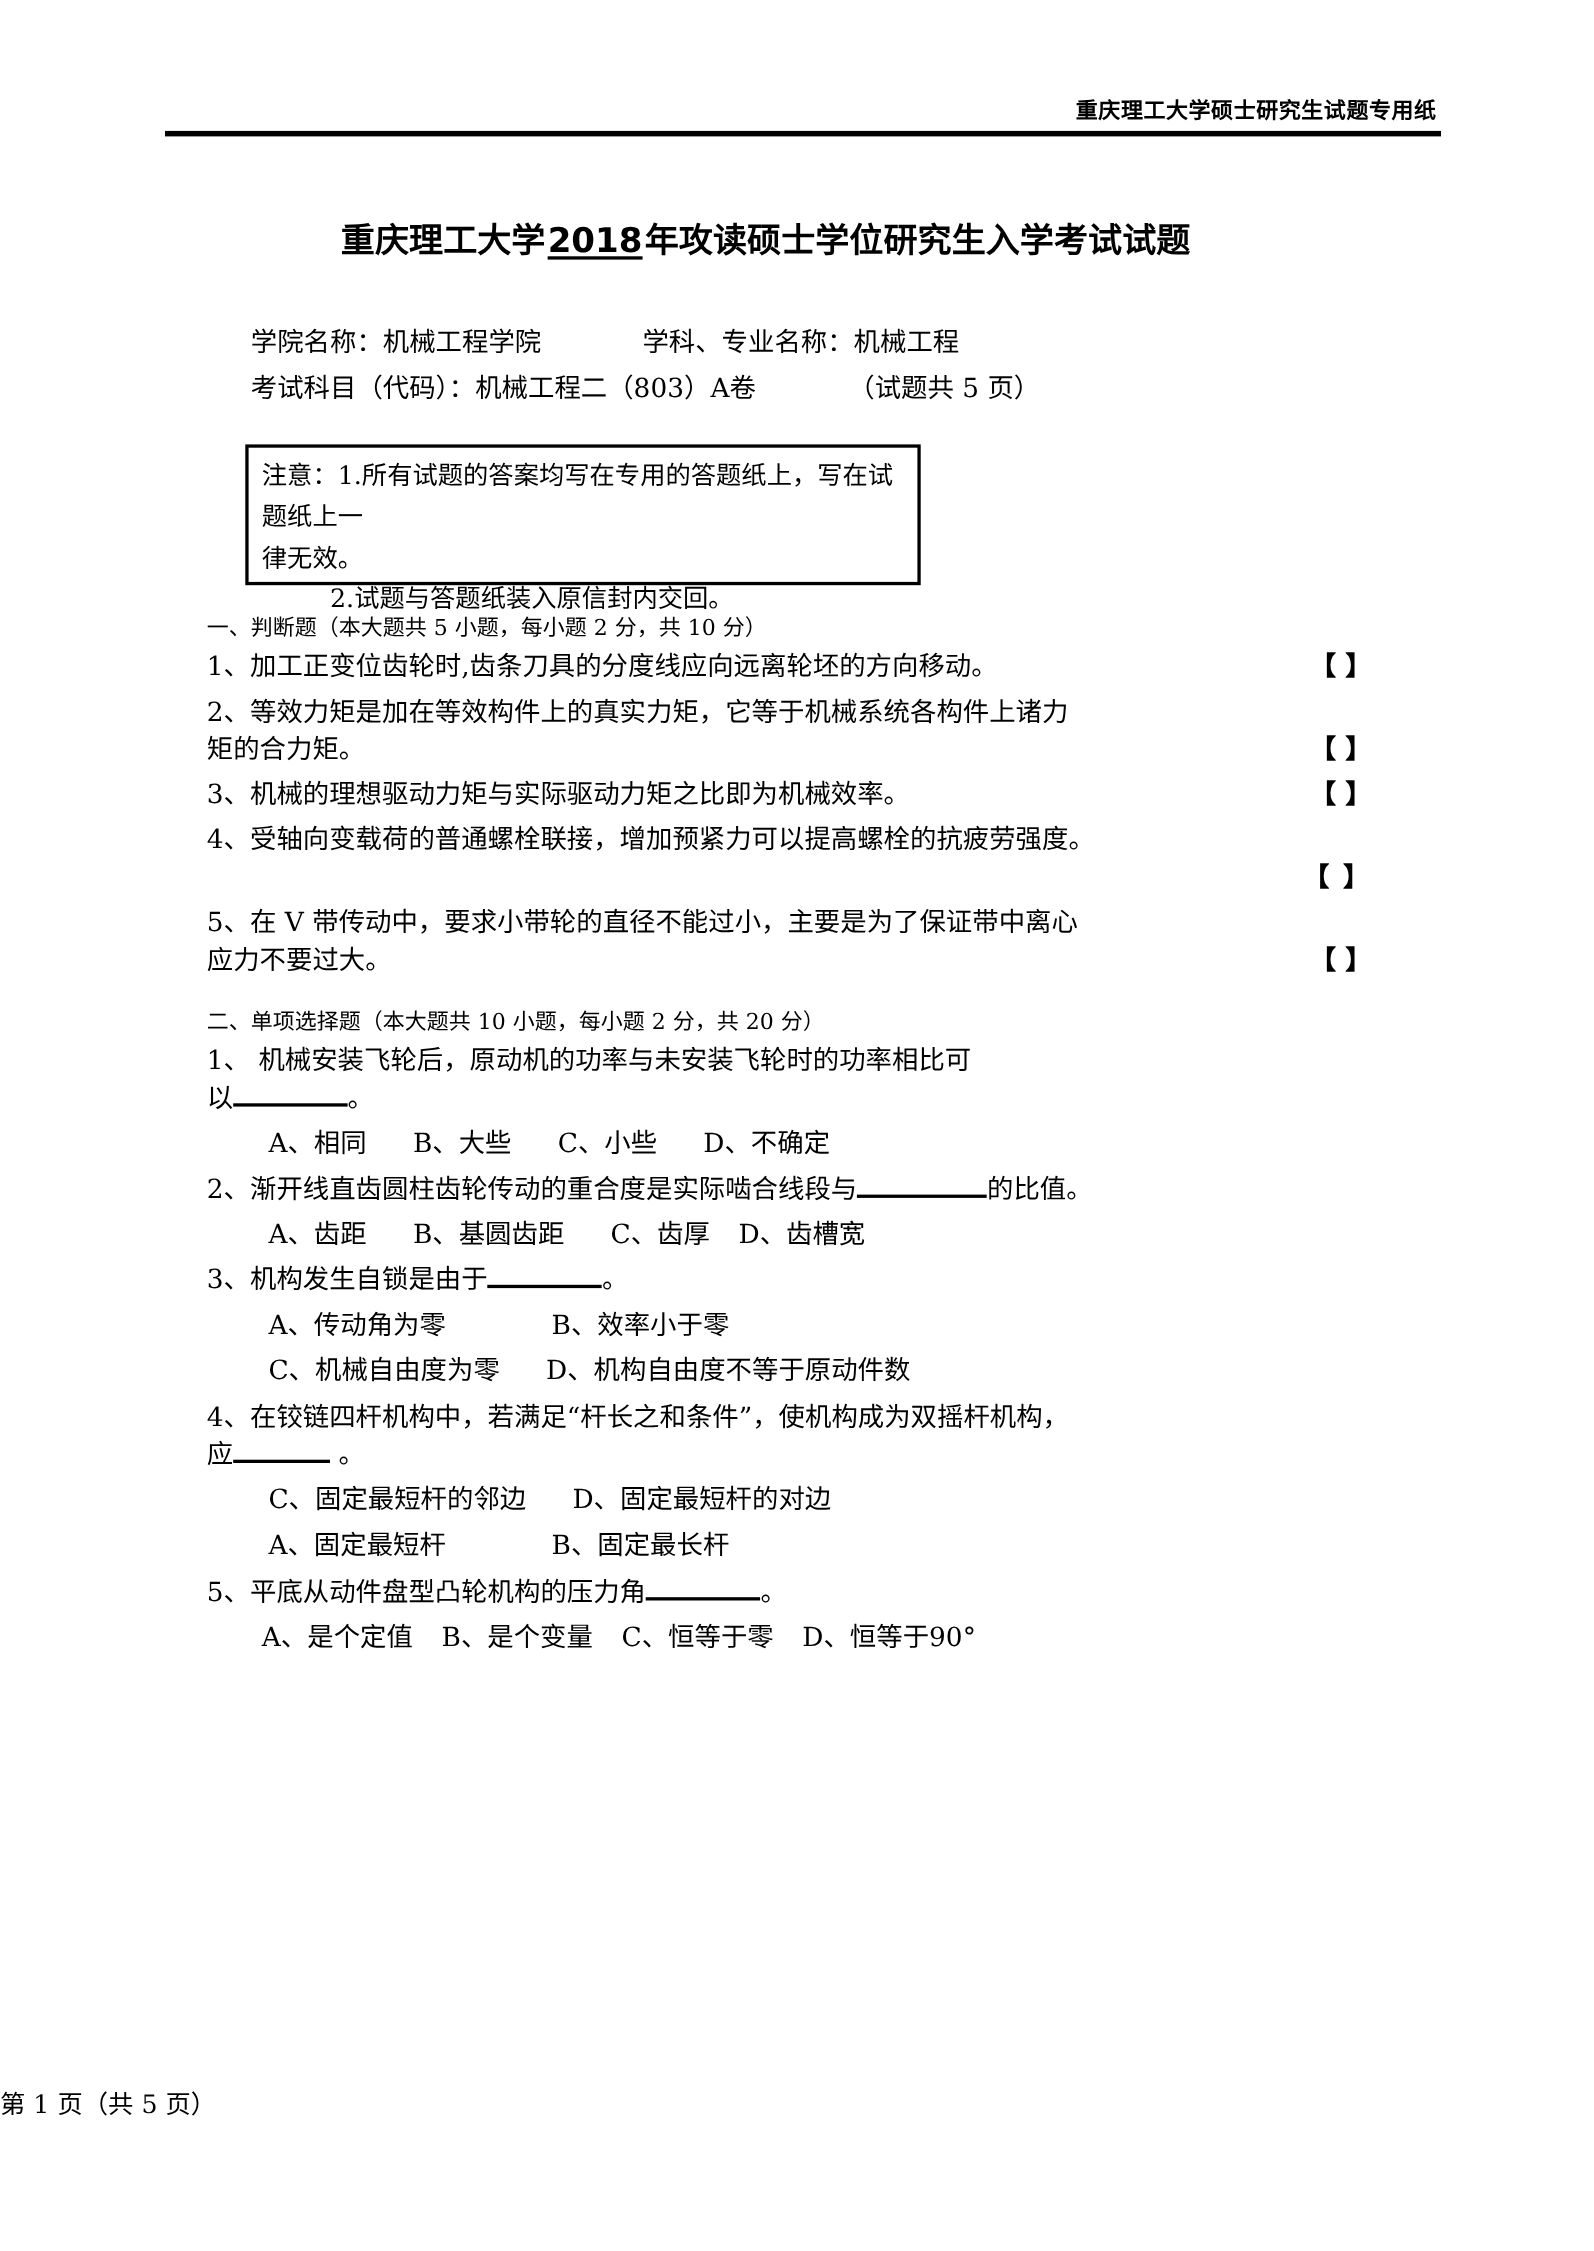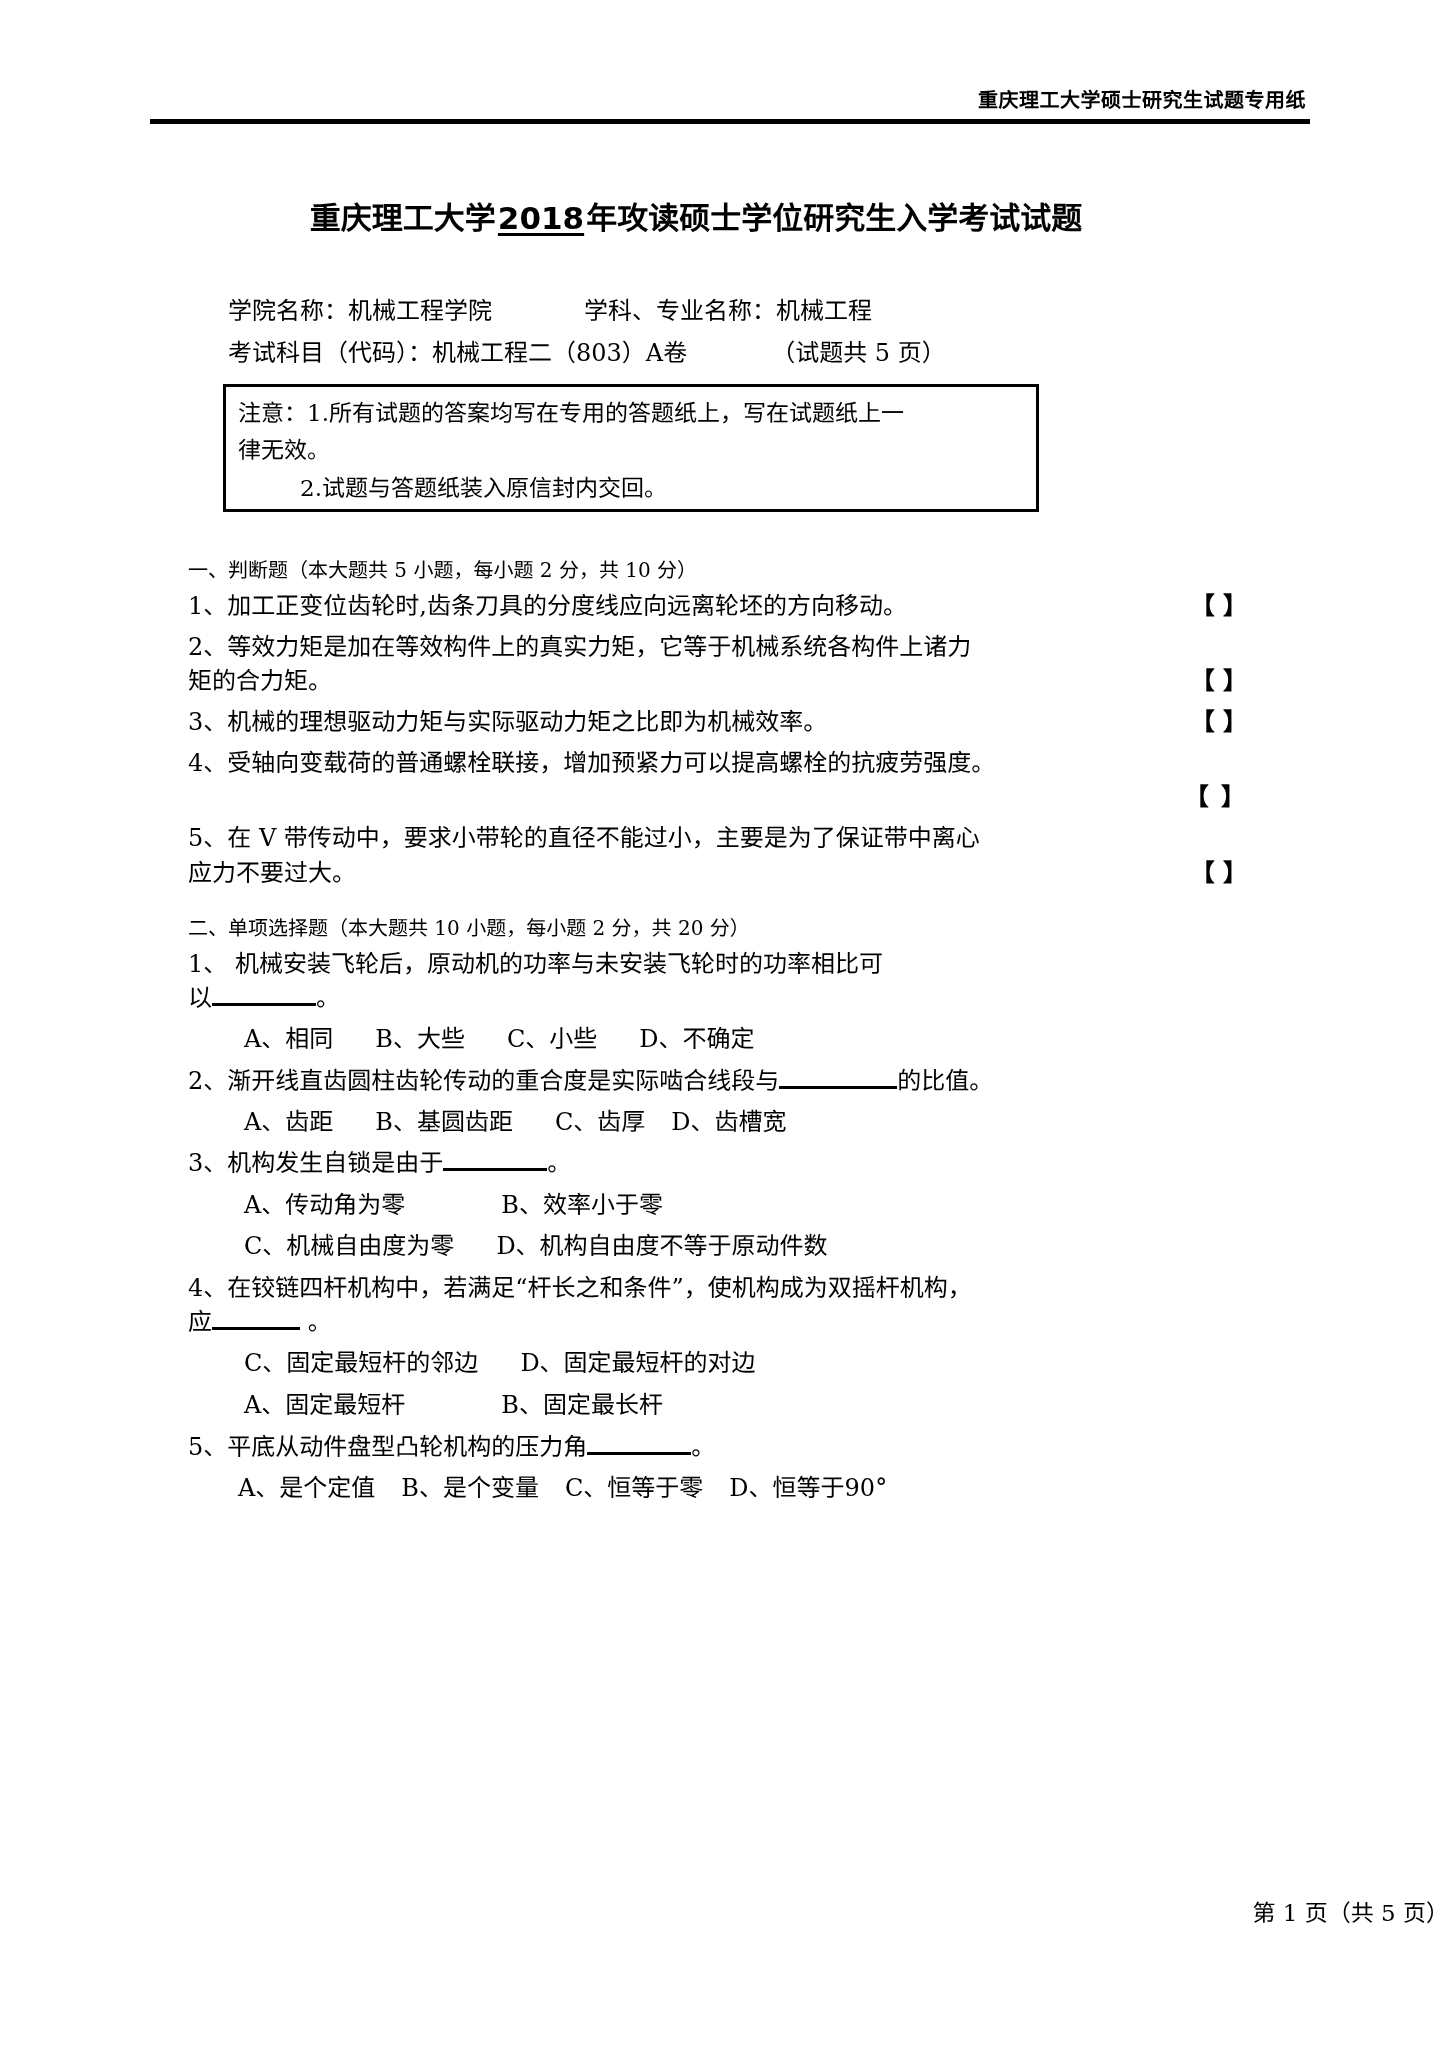--- a/index.html
+++ b/index.html
@@ -79,22 +79,22 @@
     white-space: nowrap;
   }
   .meta-row { display: block; }
   .meta-gap-a { display: inline-block; width: 92px; }
   .meta-gap-b { display: inline-block; width: 84px; }
 
   
   .notice-box {
     position: absolute;
     left: 223px;
-    top: 384px;
-    width: 816px;
+    top: 404px;
+    width: 614px;
     height: 128px;
     border: 3px solid #000;
     padding: 8px 10px 4px 12px;
     font-size: 23px;
     line-height: 1.62;
   }
   .notice-line2 { padding-left: 62px; }
 
   
   .content {
@@ -154,21 +154,21 @@
   .bl-sm { width: 88px; }
   .bl-md { width: 104px; }
   .bl-lg { width: 118px; }
 
   
   .footer {
     position: absolute;
     left: 0;
     bottom: 118px;
     width: 1449px;
-    text-align: right;
+    text-align: left;
     font-size: 23px;
   }
   .clear { clear: both; }
 </style>
 </head>
 <body>
 
 <div class="page">
 
   <div class="header-zone">

